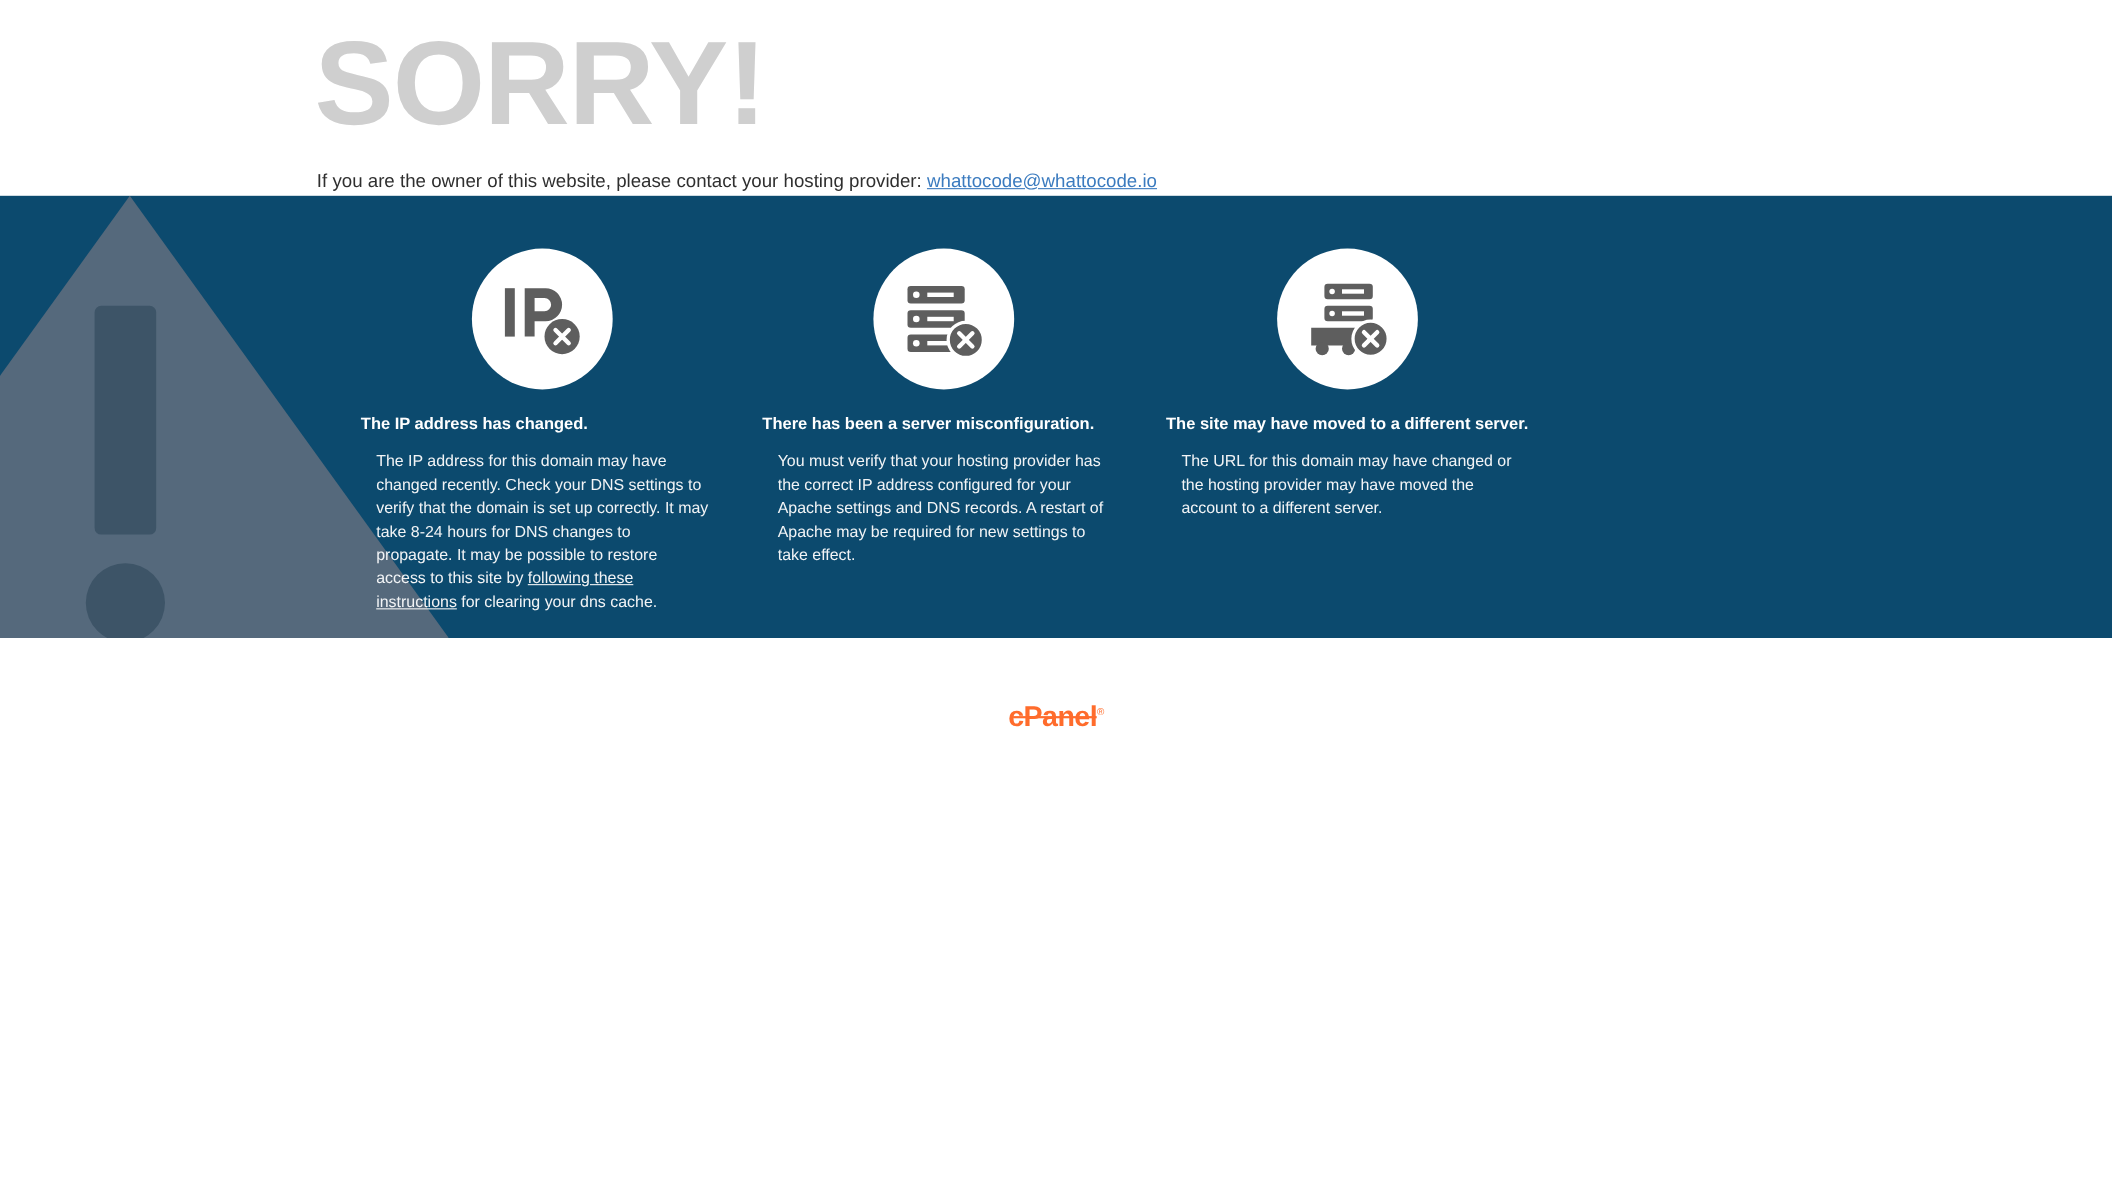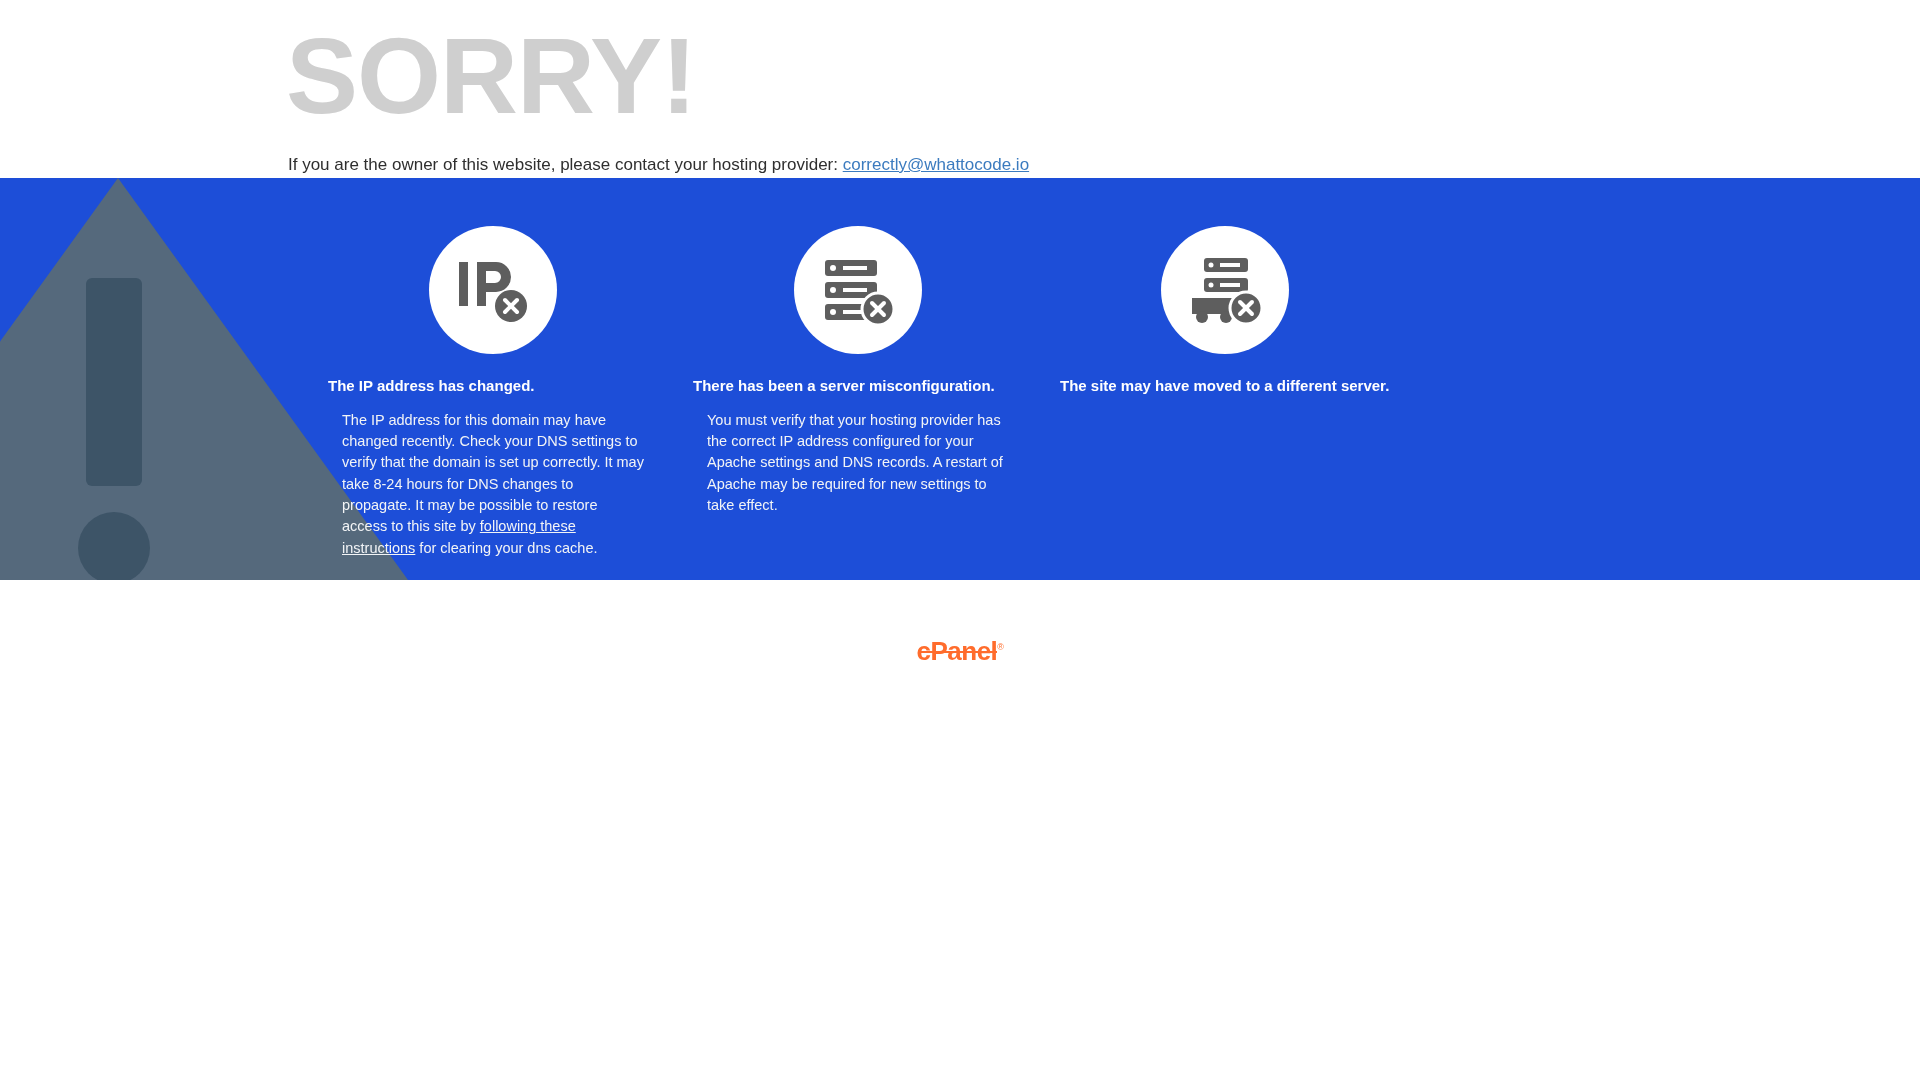--- a/index.html
+++ b/index.html
@@ -42,21 +42,21 @@
     margin-bottom: 22px;
   }
   .intro a {
     color: #3b7bbf;
     text-decoration: underline;
   }
 
   
   .band {
     position: relative;
-    background: #1d4ed8;
+    background: #0c4a6e;
     width: 1920px;
     height: 402px;
     overflow: hidden;
   }
   
   .watermark {
     position: absolute;
     left: -12px;
     top: 0;
     width: 420px;
@@ -142,21 +142,21 @@
   }
 </style>
 </head>
 <body>
 
 <div class="top">
   <h1 class="sorry">SORRY!</h1>
   <div class="intro">
     <p>
       <span>If you are the owner of this website, please contact your hosting provider:</span>
-      <a href="#">correctly@whattocode.io</a>
+      <a href="#">whattocode@whattocode.io</a>
     </p>
   </div>
 </div>
 
 <div class="band">
 
   <svg class="watermark" viewBox="0 0 420 402" xmlns="http://www.w3.org/2000/svg">
     <polygon points="130,0 420,402 -160,402" fill="#55697c"></polygon>
     <rect x="98" y="100" width="56" height="208" rx="6" fill="#3d5467"></rect>
     <circle cx="126" cy="370" r="36" fill="#3d5467"></circle>
@@ -227,20 +227,21 @@
           <circle cx="18" cy="63" r="6" fill="#5e5e5e"></circle>
           <circle cx="42" cy="63" r="6" fill="#5e5e5e"></circle>
           <circle cx="62" cy="54" r="16" fill="#5e5e5e" stroke="#ffffff" stroke-width="3"></circle>
           <g stroke="#ffffff" stroke-width="4" stroke-linecap="round">
             <line x1="56" y1="48" x2="68" y2="60"></line>
             <line x1="68" y1="48" x2="56" y2="60"></line>
           </g>
         </svg>
       </div>
       <h3>The site may have moved to a different server.</h3>
+      <p>The URL for this domain may have changed or the hosting provider may have moved the account to a different server.</p>
     </div>
 
   </div>
 </div>
 
 <div class="footer">
   <div class="cpanel-logo">
     <span class="strike"></span><span>cPanel</span><span class="tm">®</span>
   </div>
 </div>

